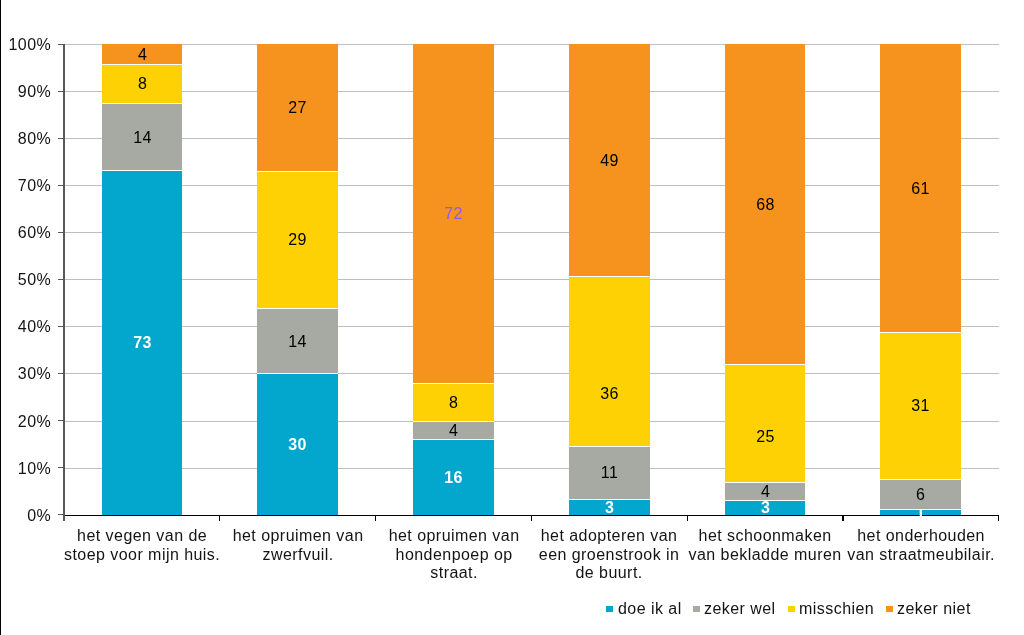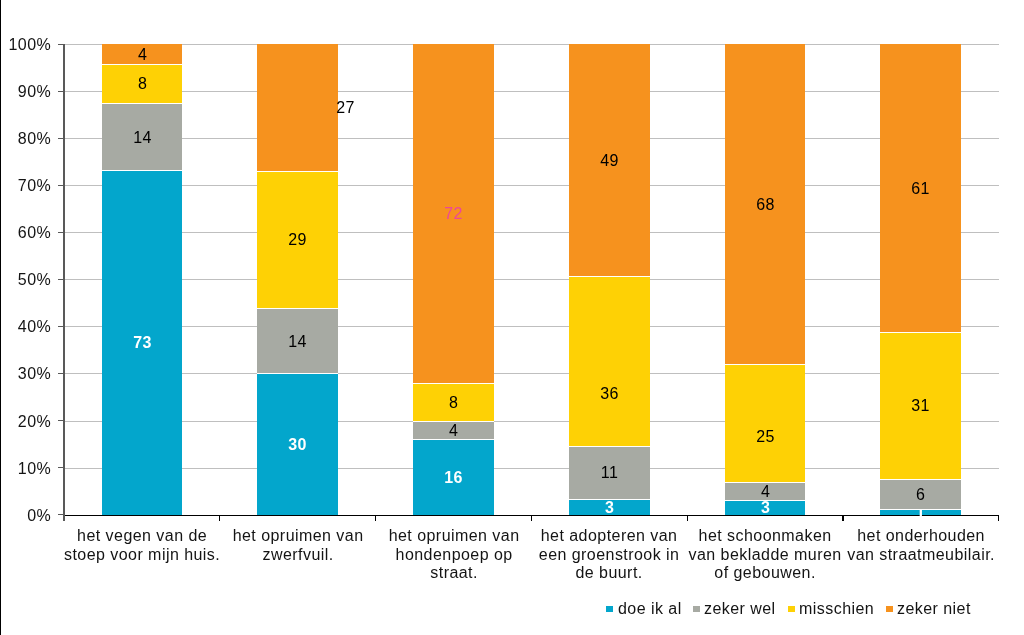--- a/index.html
+++ b/index.html
@@ -129,39 +129,39 @@
         </div>
         <div class="seg" style="top: 263.396px; height: 65.849px; background: rgb(167, 170, 163); border-top: 1.6px solid rgb(255, 255, 255);"></div>
         <div class="seglabel" style="color: rgb(0, 0, 0); font-weight: normal; top: 263.396px; height: 65.849px;">
           <span>14</span>
         </div>
         <div class="seg" style="top: 126.995px; height: 136.401px; background: rgb(254, 209, 5); border-top: 1.6px solid rgb(255, 255, 255);"></div>
         <div class="seglabel" style="color: rgb(0, 0, 0); font-weight: normal; top: 126.995px; height: 136.401px;">
           <span>29</span>
         </div>
         <div class="seg" style="top: 0px; height: 126.995px; background: rgb(246, 146, 30);"></div>
-        <div class="seglabel" style="color: rgb(0, 0, 0); font-weight: normal; top: 0px; height: 126.995px; padding-left: 48px;">
+        <div class="seglabel" style="color: rgb(0, 0, 0); font-weight: normal; top: 0px; height: 126.995px;">
           <span>27</span>
         </div>
       </div>
       <div class="bar" style="left: 413.137px; top: 44.25px; width: 80.7px; height: 470.35px;">
         <div class="seg" style="top: 395.094px; height: 75.256px; background: rgb(3, 166, 204); border-top: 1.6px solid rgb(255, 255, 255);"></div>
         <div class="seglabel" style="color: rgb(255, 255, 255); font-weight: bold; top: 395.094px; height: 75.256px;">
           <span>16</span>
         </div>
         <div class="seg" style="top: 376.28px; height: 18.814px; background: rgb(167, 170, 163); border-top: 1.6px solid rgb(255, 255, 255);"></div>
         <div class="seglabel" style="color: rgb(0, 0, 0); font-weight: normal; top: 376.28px; height: 18.814px;">
           <span>4</span>
         </div>
         <div class="seg" style="top: 338.652px; height: 37.628px; background: rgb(254, 209, 5); border-top: 1.6px solid rgb(255, 255, 255);"></div>
         <div class="seglabel" style="color: rgb(0, 0, 0); font-weight: normal; top: 338.652px; height: 37.628px;">
           <span>8</span>
         </div>
         <div class="seg" style="top: 0px; height: 338.652px; background: rgb(246, 146, 30);"></div>
-        <div class="seglabel" style="color: #ec4899; font-weight: normal; top: 0px; height: 338.652px;">
+        <div class="seglabel" style="color: #8b5cf6; font-weight: normal; top: 0px; height: 338.652px;">
           <span>72</span>
         </div>
       </div>
       <div class="bar" style="left: 568.912px; top: 44.25px; width: 80.7px; height: 470.35px;">
         <div class="seg" style="top: 455.064px; height: 15.2864px; background: rgb(3, 166, 204); border-top: 1.6px solid rgb(255, 255, 255);"></div>
         <div class="seglabel" style="color: rgb(255, 255, 255); font-weight: bold; top: 455.064px; height: 15.2864px;">
           <span>3</span>
         </div>
         <div class="seg" style="top: 402.149px; height: 52.9144px; background: rgb(167, 170, 163); border-top: 1.6px solid rgb(255, 255, 255);"></div>
         <div class="seglabel" style="color: rgb(0, 0, 0); font-weight: normal; top: 402.149px; height: 52.9144px;">
@@ -228,21 +228,20 @@
         <div>straat.</div>
       </div>
       <div class="catlabel" style="left: 531.375px; width: 155.775px; top: 526.8px;">
         <div>het adopteren van</div>
         <div>een groenstrook in</div>
         <div>de buurt.</div>
       </div>
       <div class="catlabel" style="left: 687.15px; width: 155.775px; top: 526.8px;">
         <div>het schoonmaken</div>
         <div>van bekladde muren</div>
-        <div>of gebouwen.</div>
       </div>
       <div class="catlabel" style="left: 842.925px; width: 155.775px; top: 526.8px;">
         <div>het onderhouden</div>
         <div>van straatmeubilair.</div>
       </div>
     </div>
   <div id="legend-layer">
       <div class="legend" style="left: 606.2px; top: 601.2px;">
         <div class="legend-item">
           <div class="legend-mark" style="background: rgb(3, 166, 204);"></div>

